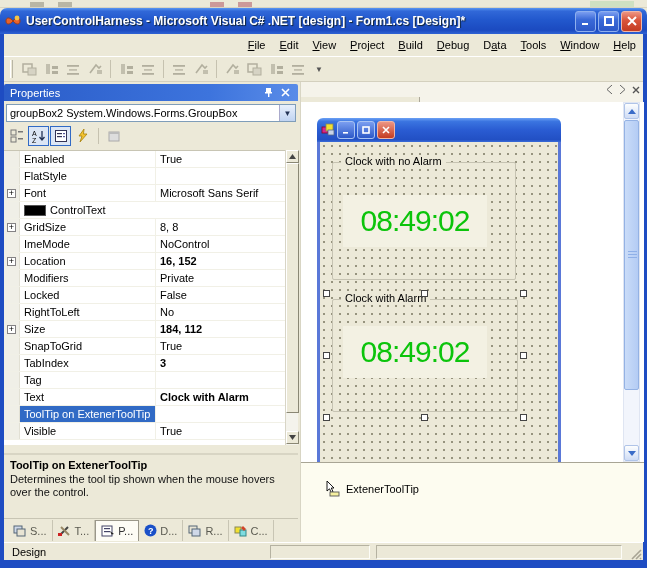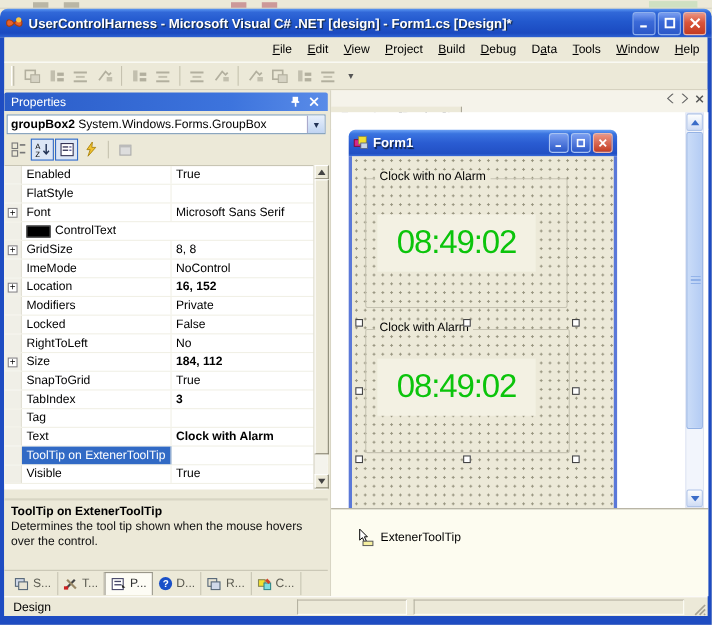--- a/index.html
+++ b/index.html
@@ -34,21 +34,21 @@
   .tb-sep { width:1px; height:18px; background:#c6c2b0; margin:0 4px; }
   .tb-more { margin-left:6px; color:#555; font-size:8px; }
 
   
   .leftpane { position:absolute; left:0; top:48px; width:294px; height:460px; background:#ece9d8; }
   .ptitle { position:absolute; left:0; top:2px; width:294px; height:17px; border-radius:2px 2px 0 0;
     background:linear-gradient(90deg,#2a5cc8 0%,#3d74dd 70%,#5a8ce8 100%); color:#fff; display:flex; align-items:center; padding:0 6px; }
   .ptitle .lbl { flex:1; font-size:11px; }
   .ptitle .ico { width:14px; height:13px; display:flex; align-items:center; justify-content:center; margin-left:3px; }
   .combo { position:absolute; left:2px; top:22px; width:290px; height:18px; background:#fff; border:1px solid #7f9db9; display:flex; align-items:center; overflow:hidden; }
-  .combo .cname { font-weight:bold; padding-left:3px; white-space:pre; }
+  .combo .cname { font-weight:normal; padding-left:3px; white-space:pre; }
   .combo .ctype { white-space:pre; overflow:hidden; flex:1; }
   .combo .drop { width:16px; height:16px; border-left:1px solid #aac; background:linear-gradient(180deg,#e8f0fc,#c0d4f2); display:flex; align-items:center; justify-content:center; color:#235; font-size:8px; }
   .ptoolbar { position:absolute; left:2px; top:43px; height:22px; display:flex; align-items:center; }
   .pt-icon { width:21px; height:20px; border:1px solid transparent; display:flex; align-items:center; justify-content:center; margin-right:1px; }
   .pt-icon.active { border-color:#316ac5; background:#dce6f5; }
   .pt-sep { width:1px; height:16px; background:#c6c2b0; margin:0 4px; }
 
   .pgrid { position:absolute; left:0; top:68px; width:294px; height:295px; background:#fff; border-top:1px solid #c8c5b4; }
   .pg-scroll { position:absolute; right:0; top:68px; width:13px; height:295px; background:#f4f3ec; border-left:1px solid #d8d5c6; }
   .pg-btn { position:absolute; left:0; width:13px; height:13px; background:#ece9d8; border:1px solid; border-color:#fff #8a8774 #8a8774 #fff; display:flex; align-items:center; justify-content:center; }
@@ -499,21 +499,20 @@
       </div>
 
       <div class="designer">
         <div class="formwin">
           <div class="ftitle">
             <svg width="14" height="14" viewBox="0 0 14 14">
               <rect x="1" y="4" width="6" height="6" fill="#d4288c" stroke="#802" stroke-width="0.8"></rect>
               <rect x="5" y="1" width="7" height="7" fill="#f2e030" stroke="#885" stroke-width="0.8"></rect>
               <rect x="7" y="7" width="6" height="5" fill="#c8d4e8" stroke="#568" stroke-width="0.8"></rect>
             </svg>
-            <span class="ftext">Form1</span>
             <div class="fbtn">
                 <svg width="8" height="8">
                   <rect x="1" y="6" width="5" height="1.6" fill="#fff"></rect>
                 </svg>
               </div>
             <div class="fbtn">
                 <svg width="8" height="8">
                   <rect x="1" y="1" width="6" height="6" fill="none" stroke="#fff" stroke-width="1.6"></rect>
                 </svg>
               </div>

